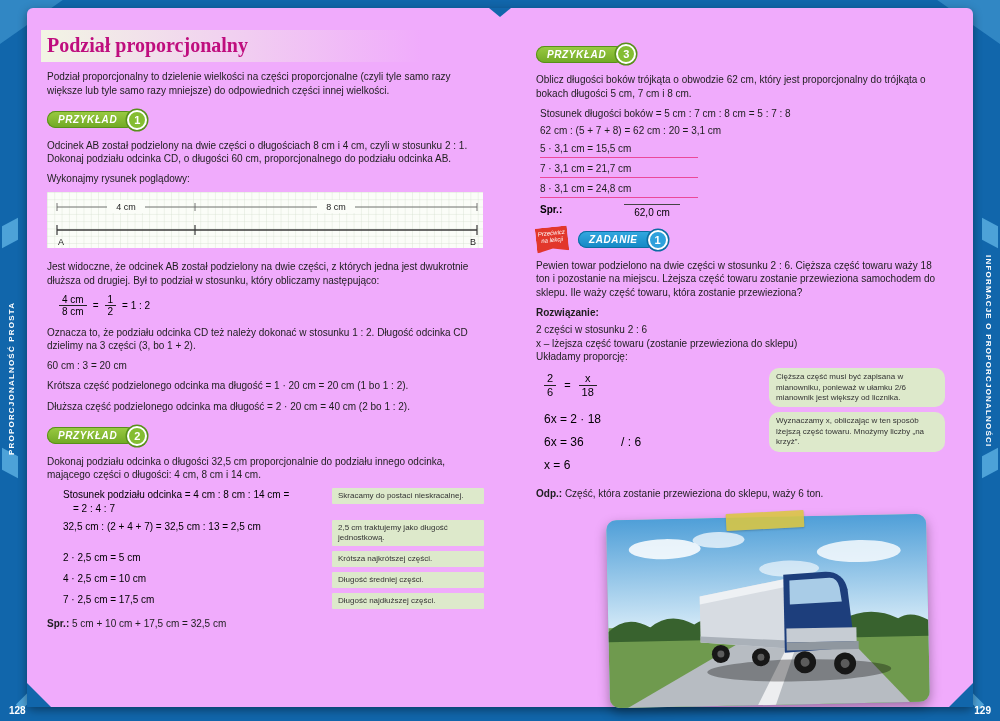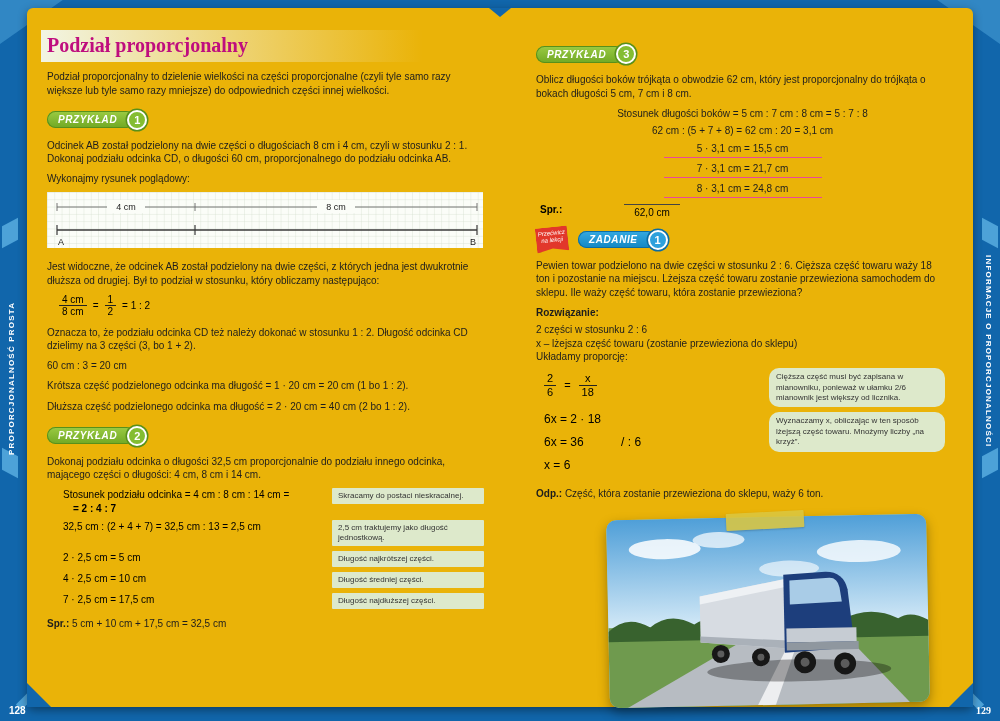--- a/index.html
+++ b/index.html
@@ -13,32 +13,32 @@
   .acc-tr { right:-20px; top:-18px; width:90px; height:40px; transform:rotate(35deg); opacity:.55; }
   .tab-accent { position:absolute; width:16px; height:22px; background:#4da2d8; }
   .ta-l1 { left:2px; top:222px; transform:skewY(-28deg); }
   .ta-l2 { left:2px; top:452px; transform:skewY(28deg); }
   .ta-r1 { right:2px; top:222px; transform:skewY(28deg); }
   .ta-r2 { right:2px; top:452px; transform:skewY(-28deg); }
   .corner-stripe { position:absolute; width:46px; height:8px; background:#4da2d8; }
   .cs-bl { left:12px; bottom:26px; transform:rotate(-45deg); }
   .cs-br { right:12px; bottom:26px; transform:rotate(45deg); }
 
-  .spread { position:absolute; left:27px; top:8px; width:946px; height:699px; background:#eab308; border-radius:6px; box-shadow:0 3px 10px rgba(0,0,0,.4); }
+  .spread { position:absolute; left:27px; top:8px; width:946px; height:699px; background:#f0abfc; border-radius:6px; box-shadow:0 3px 10px rgba(0,0,0,.4); }
   .notch { position:absolute; top:0; left:50%; transform:translateX(-50%); width:0; height:0;
            border-top:9px solid #1166ab; border-left:11px solid transparent; border-right:11px solid transparent; }
   .cut { position:absolute; width:0; height:0; }
   .cut-bl { left:0; bottom:0; border-bottom:24px solid #1166ab; border-right:24px solid transparent; }
   .cut-br { right:0; bottom:0; border-bottom:24px solid #1166ab; border-left:24px solid transparent; }
 
   .tab { position:absolute; color:#fff; font-size:8px; font-weight:bold; letter-spacing:1.2px; }
   .tab-left  { left:7px; top:255px; height:200px; writing-mode:vertical-rl; transform:rotate(180deg); }
   .tab-right { right:7px; top:255px; height:210px; writing-mode:vertical-rl; }
   .pagenum { position:absolute; bottom:5px; color:#fff; font-weight:bold; font-size:10px; }
-  .pn-left { left:9px;margin-top:38px; } .pn-right { right:9px;font-family:Liberation Serif, serif; }
+  .pn-left { left:9px;margin-top:38px; } .pn-right { right:9px; }
 
   .page { position:absolute; top:0; height:100%; }
   .page-left  { left:0;  width:473px; padding:26px 16px 14px 20px; }
   .page-right { right:0; width:473px; padding:24px 28px 14px 36px; }
 
   .t { font-size:10px; line-height:1.38; color:#1d1d1d; }
   .b { font-weight:bold; }
   p.t { margin:0 0 6px; }
 
   .title-band { background:linear-gradient(90deg,#f2f5e4, rgba(242,245,228,0) 85%); margin:-4px -6px 8px -6px; padding:4px 6px 5px; }
@@ -63,23 +63,23 @@
   .mathline { font-size:10px; margin:6px 0 8px 12px; display:flex; align-items:center; gap:6px; }
   .frac { display:inline-flex; flex-direction:column; text-align:center; line-height:1.15; }
   .fr-top { border-bottom:1px solid #222; padding:0 3px; }
   .fr-bot { padding:0 3px; }
   .mathindent { margin-left:12px; }
 
   .steps { margin-top:2px; }
   .step-row { display:flex; align-items:flex-start; margin-bottom:5px; }
   .step-eq { flex:1; font-size:10px; line-height:1.35; padding-right:8px;margin-left:16px; }
   .note { width:152px; background:#dde9cb; color:#333; font-size:8px; line-height:1.25; padding:3px 6px; border-radius:1px; }
-  .indent2 { margin-left:10px;font-weight:bold; }
-
-  .eqline { margin:0 0 4px 4px;text-align:center; }
+  .indent2 { margin-left:10px; }
+
+  .eqline { margin:0 0 4px 4px; }
   .u { display:inline-block; min-width:158px; border-bottom:1px solid #ec4899; padding-bottom:1px; }
   .sprrow { display:flex; align-items:flex-start; margin:6px 0 10px 4px; font-size:10px; }
   .sumval { margin-left:62px; border-top:1px solid #444; padding:2px 10px 0; }
 
   .solve-row { display:flex; align-items:flex-start; margin-top:4px; }
   .solve-left { flex:1; }
   .note-box { width:176px; background:#dde9cb; color:#333; font-size:8px; line-height:1.3; padding:4px 7px; border-radius:10px; }
   .prop-eq { display:flex; align-items:center; gap:8px; font-size:11px; margin:4px 0 10px 8px; }
   .solve-eq { font-size:12px; margin:0 0 9px 8px; }
   .op { margin-left:34px; }
@@ -189,21 +189,21 @@
             <div class="indent2">= 2 : 4 : 7</div>
           </div>
           <div class="note">Skracamy do postaci nieskracalnej.</div>
         </div>
         <div class="step-row">
           <div class="step-eq">32,5 cm : (2 + 4 + 7) = 32,5 cm : 13 = 2,5 cm</div>
           <div class="note">2,5 cm traktujemy jako długość jednostkową.</div>
         </div>
         <div class="step-row">
           <div class="step-eq">2 · 2,5 cm = 5 cm</div>
-          <div class="note">Długość najkrótszej części.</div>
+          <div class="note">Krótsza najkrótszej części.</div>
         </div>
         <div class="step-row">
           <div class="step-eq">4 · 2,5 cm = 10 cm</div>
           <div class="note">Długość średniej części.</div>
         </div>
         <div class="step-row">
           <div class="step-eq">7 · 2,5 cm = 17,5 cm</div>
           <div class="note">Długość najdłuższej części.</div>
         </div>
       </div>

